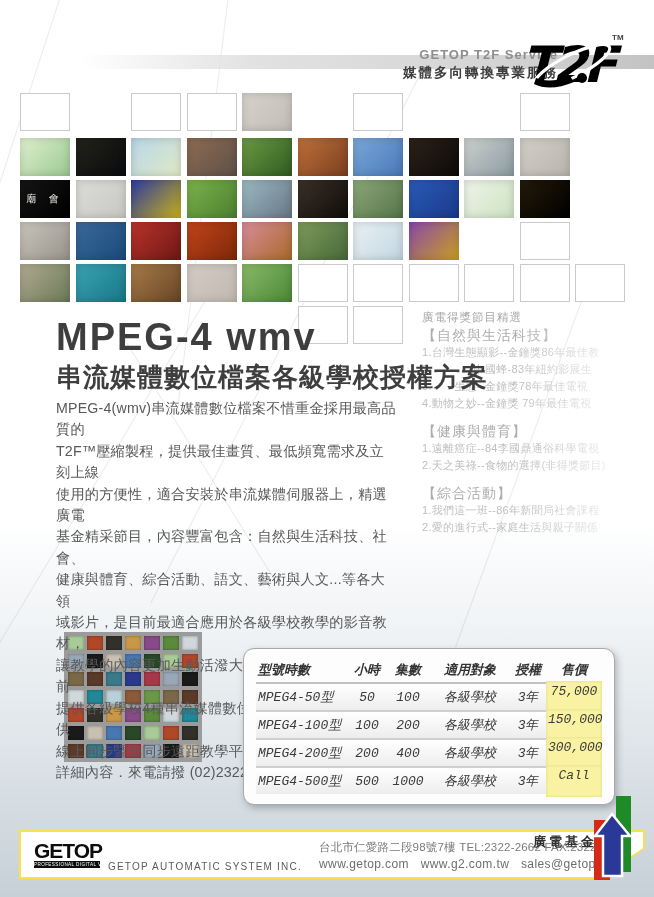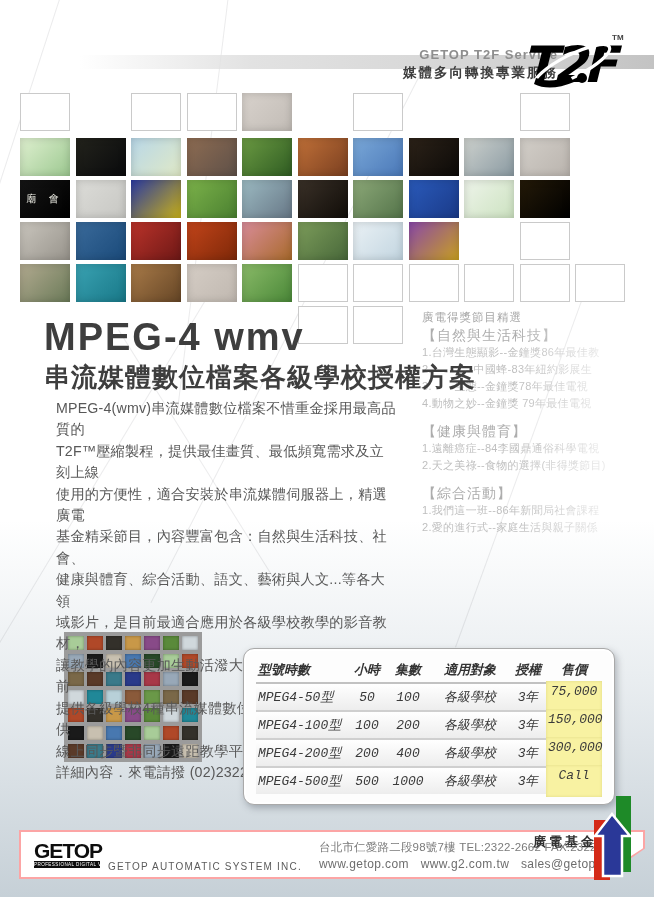--- a/index.html
+++ b/index.html
@@ -21,21 +21,21 @@
   .svc .zh{font-size:13.5px;font-weight:bold;color:#3d3d3d;letter-spacing:2px;margin-top:3px;}
   .t2f{position:absolute;left:520px;top:26px;width:104px;height:78px;}
   
   .cell{position:absolute;width:50px;height:38px;box-sizing:border-box;}
   .cell.empty{background:#fff;border:1px solid #cacaca;}
   .cell.photo{box-shadow:inset 0 0 8px rgba(0,0,0,.18);}
   .cell .lbl{display:block;width:100%;text-align:center;color:#efefe6;
     font-family:"Liberation Serif","DejaVu Serif",serif;font-size:10px;letter-spacing:5px;
     line-height:38px;}
   
-  .titleblock{position:absolute;left:44px;top:318px;z-index:5;}
+  .titleblock{position:absolute;left:56px;top:318px;z-index:5;}
   .titleblock .t1{font-size:38px;font-weight:bold;color:#3e3e3e;letter-spacing:2px;line-height:38px;}
   .titleblock .t2{font-size:26px;font-weight:bold;color:#3e3e3e;letter-spacing:1px;margin-top:4px;}
   .intro{position:absolute;left:56px;top:398px;width:340px;z-index:4;
     font-size:14.2px;line-height:21.4px;color:#585858;white-space:pre-line;letter-spacing:.2px;}
   
   .awards{position:absolute;left:422px;top:310px;width:232px;z-index:2;
     -webkit-mask-image:linear-gradient(to right,#000 40%,rgba(0,0,0,0) 97%);
     mask-image:linear-gradient(to right,#000 40%,rgba(0,0,0,0) 97%);}
   .awards .ptitle{font-size:11.5px;color:#a6a6a6;letter-spacing:1px;margin-bottom:2px;}
   .awards .sec{margin-bottom:11px;}
@@ -59,21 +59,21 @@
   .pc.c1{width:38px;text-align:center;font-family:"Liberation Mono","DejaVu Sans Mono",monospace;}
   .pc.c2{width:44px;text-align:center;font-family:"Liberation Mono","DejaVu Sans Mono",monospace;}
   .pc.c3{width:80px;text-align:center;}
   .pc.c4{width:36px;text-align:center;}
   .pc.c5{width:56px;flex:1;text-align:center;font-family:"Liberation Mono","DejaVu Sans Mono",monospace;}
   .prow.head .pc{font-weight:bold;color:#333;font-family:"Liberation Sans","DejaVu Sans",sans-serif;}
   .prow.data .pc.c5{background:#f8f2a2;height:32px;line-height:22px;box-shadow:inset 0 0 3px rgba(150,140,40,.25);}
   
   .fund-label{position:absolute;left:533px;top:813px;font-size:13px;font-weight:bold;
     color:#2f2f2f;letter-spacing:3px;z-index:8;margin-top:20px;}
-  .footer-outline{position:absolute;left:19px;top:830px;width:626px;height:49px;background:#fca5a5;
+  .footer-outline{position:absolute;left:19px;top:830px;width:626px;height:49px;background:#fde047;
     clip-path:polygon(0 0,100% 0,100% 38%,93% 100%,0 100%);z-index:7;}
   .footer-box{position:absolute;left:2px;top:2px;width:622px;height:45px;background:#fff;
     clip-path:polygon(0 0,100% 0,100% 36%,92.9% 100%,0 100%);}
   .getop-logo{position:absolute;left:13px;top:10px;width:66px;}
   .getop-logo .g1{font-size:21px;font-weight:bold;color:#0d0d0d;letter-spacing:-1px;
     font-family:"Liberation Sans","DejaVu Sans",sans-serif;line-height:18px;}
   .getop-logo .g2{margin-top:1px;background:#0d0d0d;color:#fff;font-size:4.6px;letter-spacing:.4px;
     text-align:center;padding:1px 0;white-space:nowrap;}
   .co-zh{position:absolute;left:86px;top:9px;font-size:15px;font-weight:bold;color:#1d1d1d;letter-spacing:2.5px;margin-top:38px;}
   .co-en{position:absolute;left:87px;top:29px;font-size:10px;color:#5b5b5b;letter-spacing:1.2px;}

